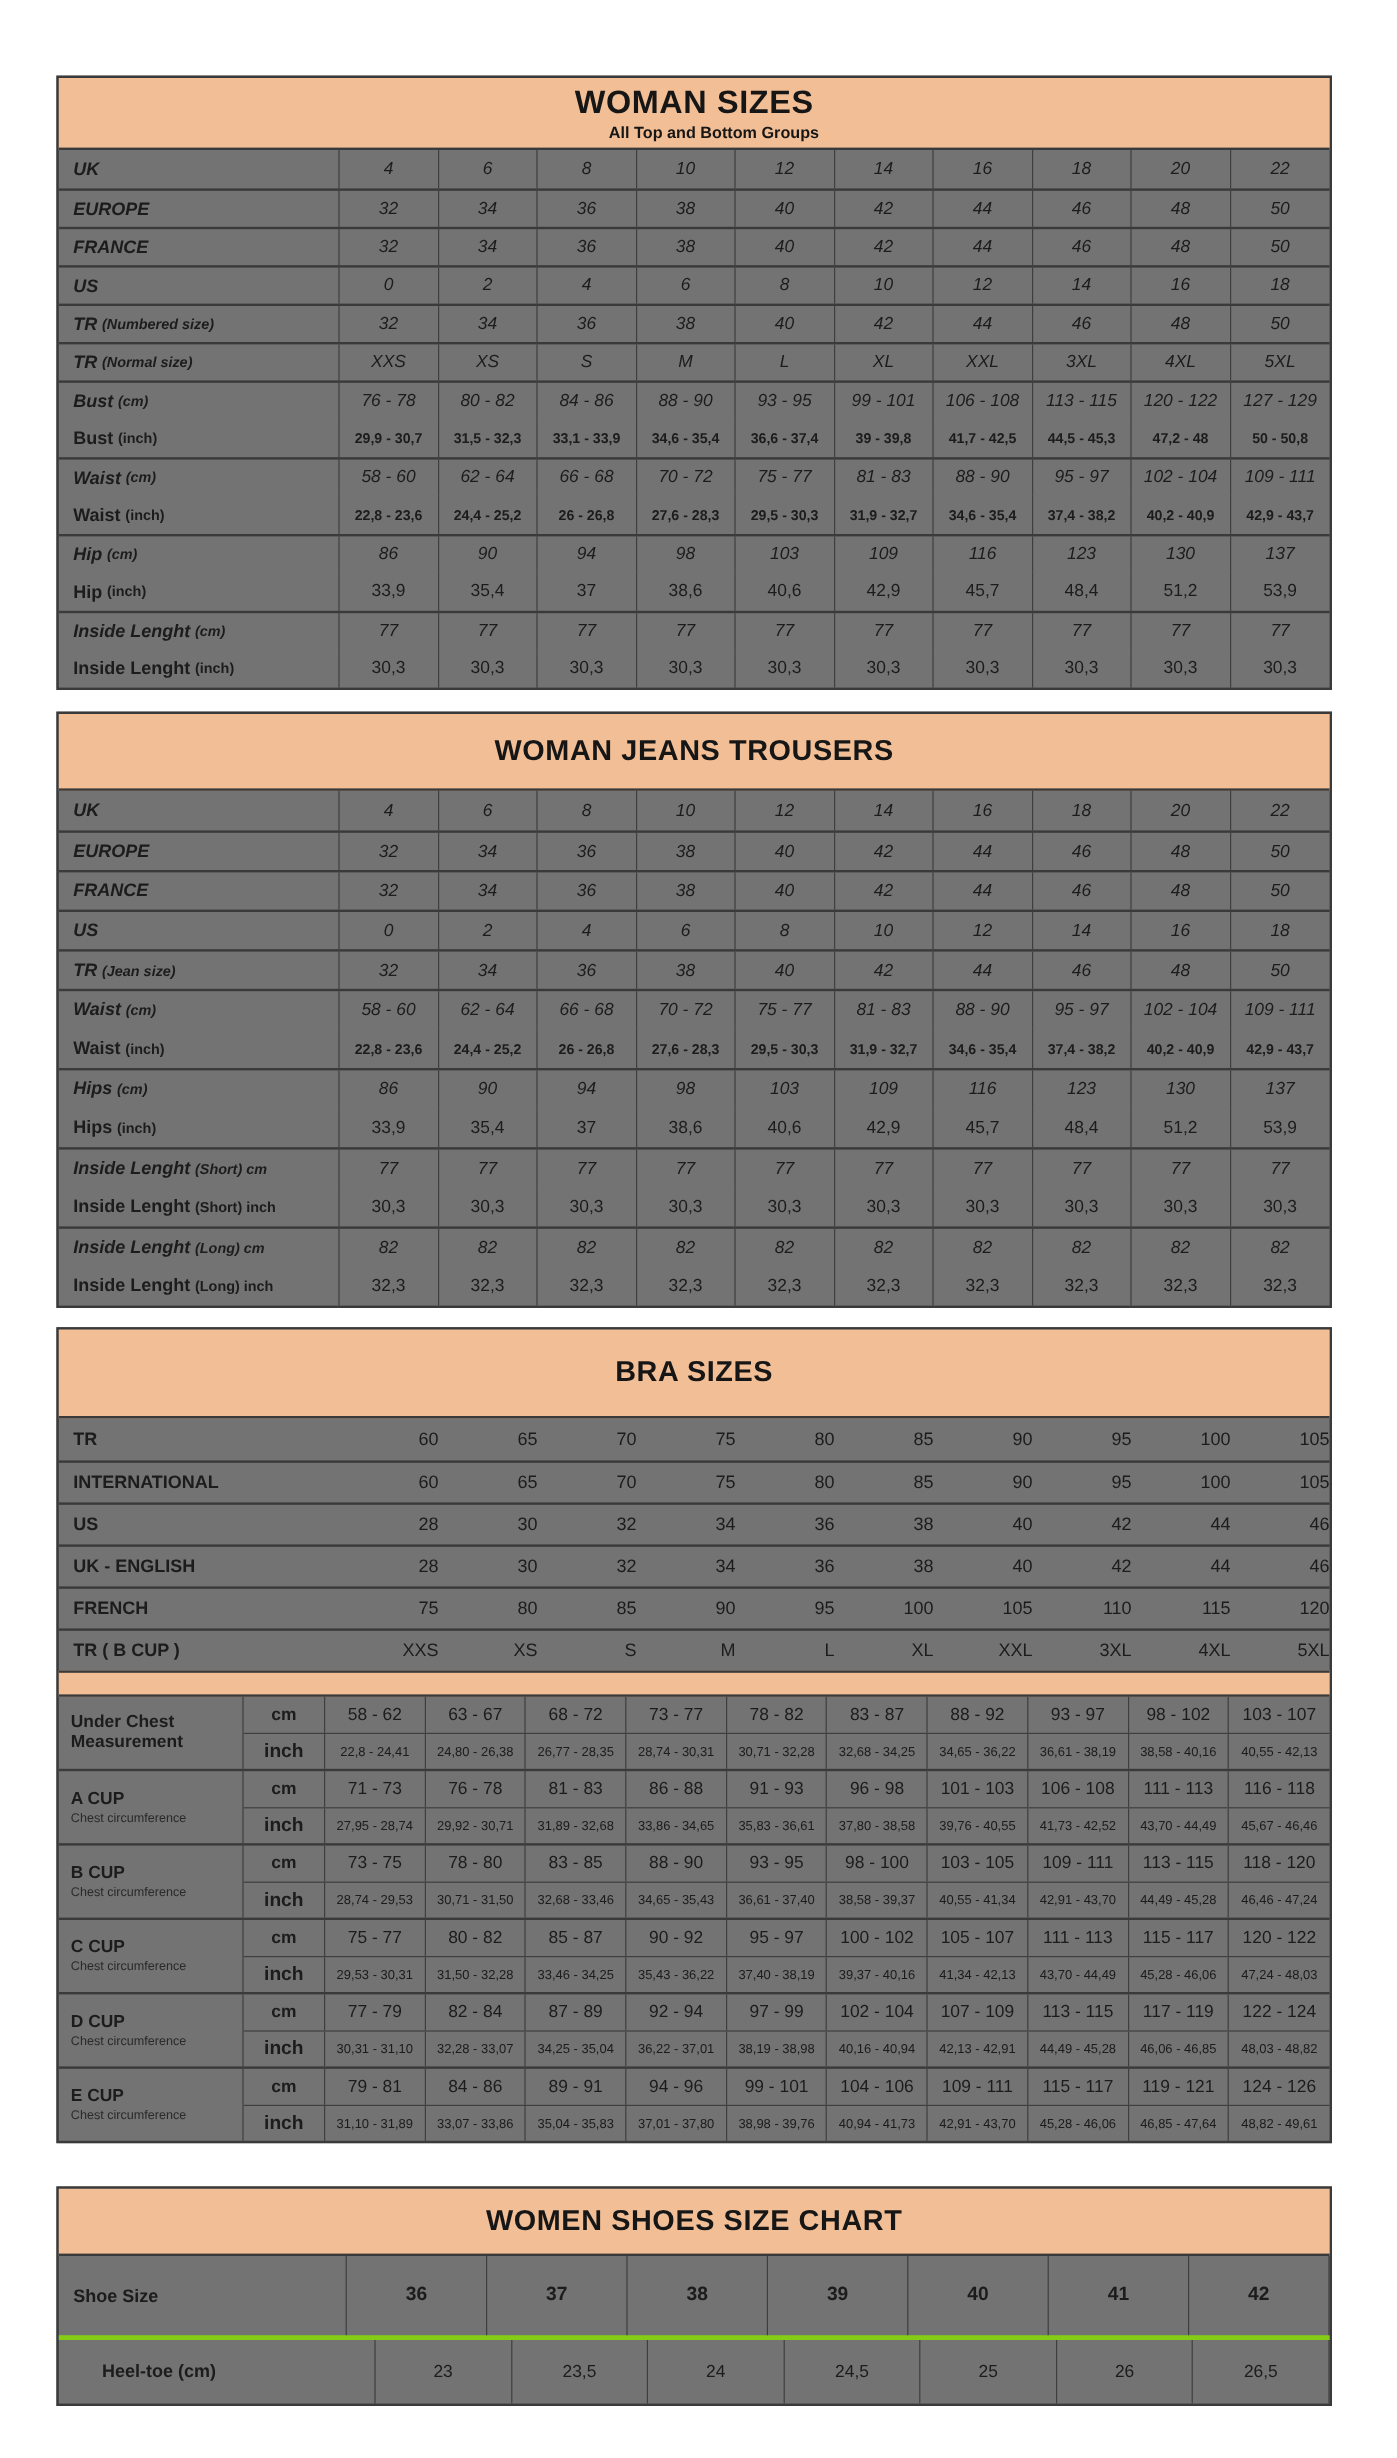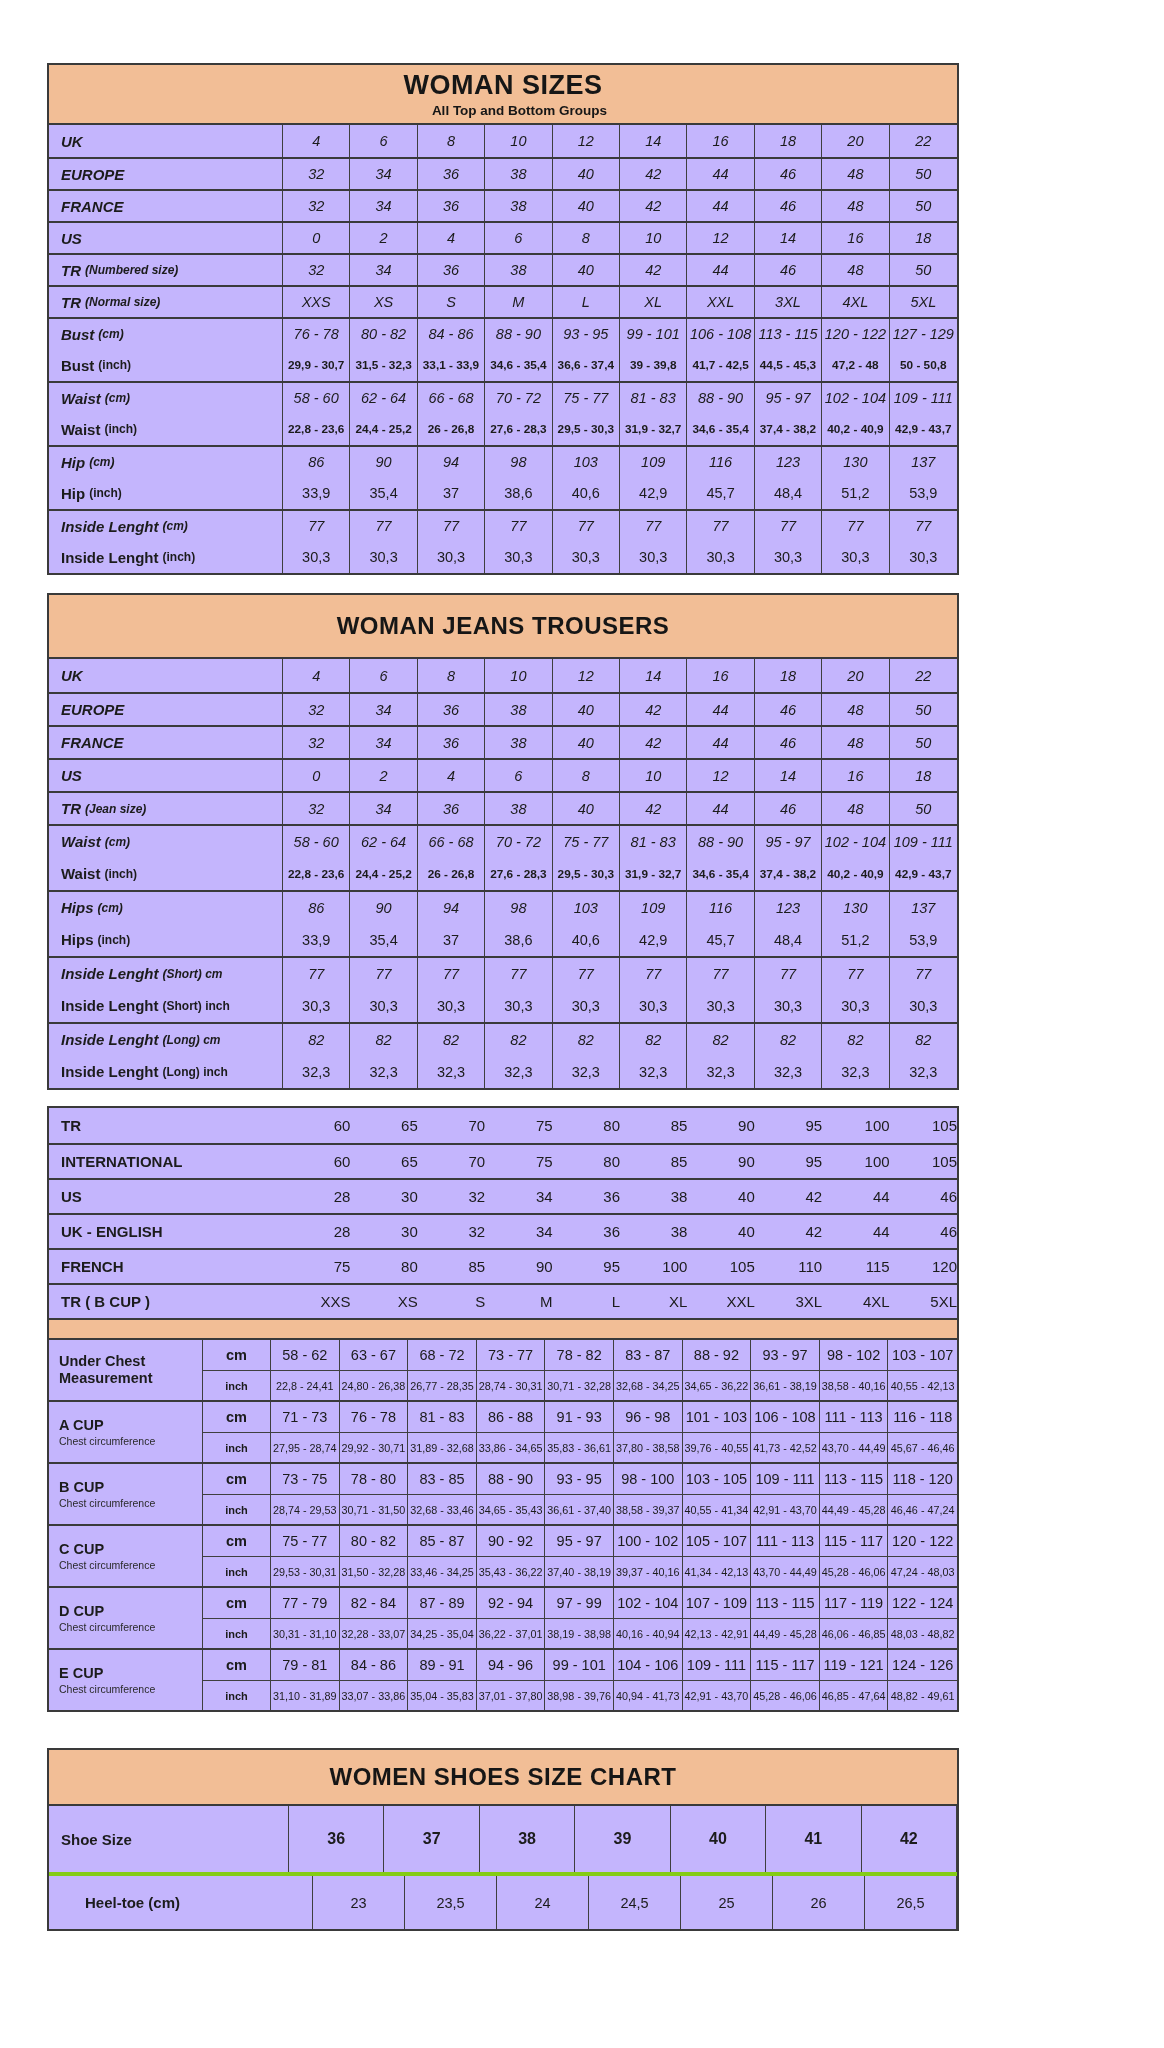--- a/index.html
+++ b/index.html
@@ -4,23 +4,23 @@
 <style>
   * { margin:0; padding:0; box-sizing:border-box; }
   html,body { background:#ffffff; }
   body {
     width:1164px; height:2048px; overflow:hidden;
     font-family:"Liberation Sans", "DejaVu Sans", sans-serif;
     color:#1c1c1c;
   }
   .page { width:1164px; height:2048px; position:relative; }
   .tbl {
-    width:912px; margin-left:47px;
+    width:1063px; margin-left:47px;
     border:2.5px solid #3a3a3a;
-    background:#c4b5fd;
+    background:#737373;
   }
   .t1 { margin-top:63px; }
   .t2 { margin-top:18px; }
   .t3 { margin-top:16px; }
   .t4 { margin-top:36px; }
 
   .hd {
     background:#f2be96;
     display:flex; flex-direction:column; align-items:center; justify-content:center;
     border-bottom:2px solid #3a3a3a;
@@ -83,21 +83,21 @@
   .crow + .crow { border-top:1.5px solid #3f3f3f; }
   .crow .ccell {
     display:flex; align-items:center; justify-content:center;
     border-right:1.5px solid #3f3f3f;
     white-space:nowrap; overflow:hidden;
   }
   .crow .ccell:last-child { border-right:none; }
   .crow .unit { font-weight:bold; font-size:13px; }
   .crow.cm .ccell { font-size:14.5px; }
   .crow.inch .ccell { font-size:10.8px; }
-  .crow.inch .unit { font-size:11px; }
+  .crow.inch .unit { font-size:16px; }
 
   
   .shrow { display:grid; grid-template-columns:240px repeat(7,1fr); }
   .shrow.r0 { height:66px; border-top:none; }
   .shrow.r1 { height:57px; border-top:4px solid #84cc16;padding-left:24px; }
   .shrow .cell { font-size:14.5px; }
   .shrow.r0 .cell { font-weight:bold; font-size:16px; }
   .shrow .lblcell { font-size:15px; }
 </style>
 </head>
@@ -524,20 +524,23 @@
           <div class="cell">32,3</div>
           <div class="cell">32,3</div>
           <div class="cell">32,3</div>
           <div class="cell">32,3</div>
           <div class="cell">32,3</div>
         </div>
       </div>
   </section>
 
   <section class="tbl t3">
+    <header class="hd hd-t3">
+      <div class="hd-title">BRA SIZES</div>
+    </header>
     <div class="bra-band" id="bra-band">
         <div class="brow">
           <div class="blbl">TR</div>
           <div class="bcell">60</div>
           <div class="bcell">65</div>
           <div class="bcell">70</div>
           <div class="bcell">75</div>
           <div class="bcell">80</div>
           <div class="bcell">85</div>
           <div class="bcell">90</div>

